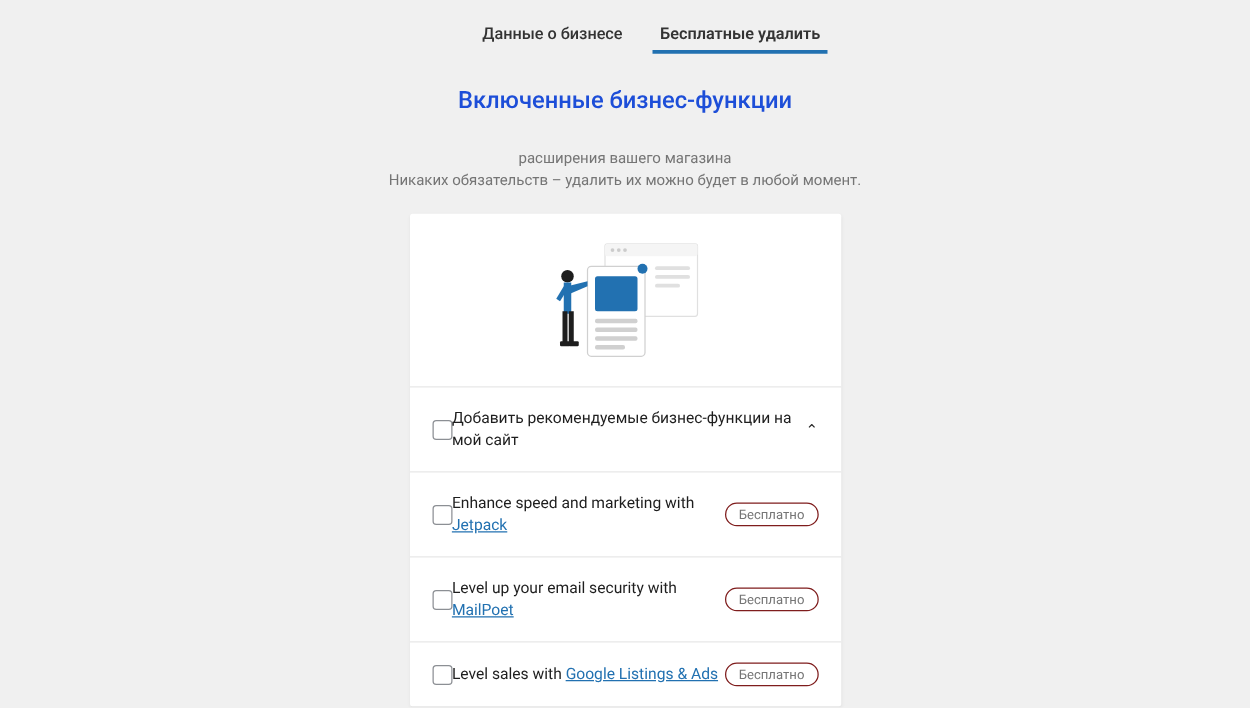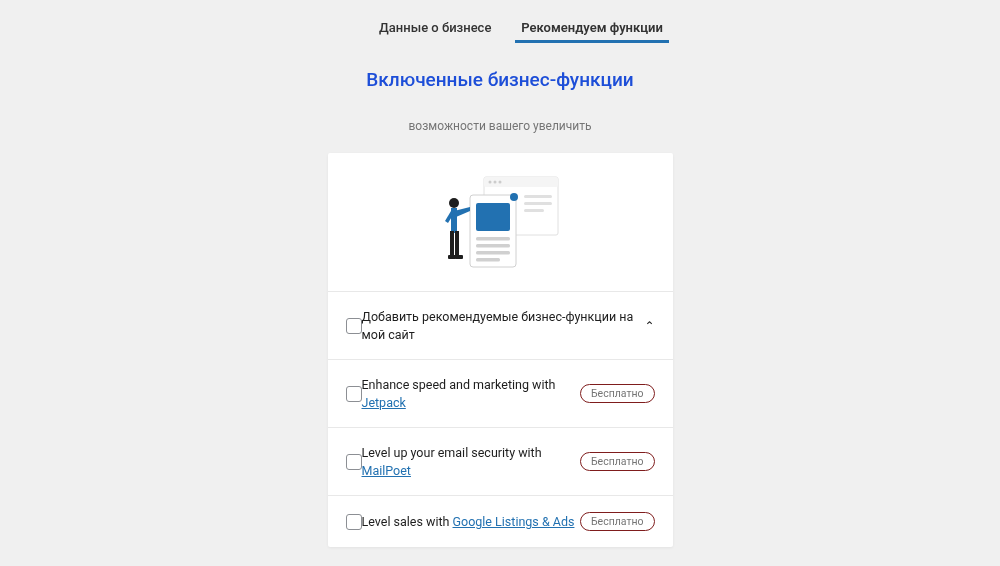--- a/index.html
+++ b/index.html
@@ -117,28 +117,29 @@
       white-space: nowrap;
       text-align: right;
     }
   </style>
 </head>
 <body>
 
 <div class="container">
   <div class="tabs">
     <div class="tab">Данные о бизнесе</div>
-    <div class="tab active">Рекомендуем функции</div>
+    <div class="tab active">Бесплатные удалить</div>
   </div>
 
   <div class="header">
     <div class="title">Включенные бизнес-функции</div>
     <div class="subtitle">
       <br>
-      <span>возможности вашего увеличить</span><br>
+      <span>расширения вашего магазина</span><br>
+      <span>Никаких обязательств – удалить их можно будет в любой момент.</span>
     </div>
   </div>
 
   <div class="card">
     <div class="illustration-wrap">
       <svg width="140" height="100" viewBox="0 0 140 100">
 
         <rect x="54" y="4" width="74" height="58" rx="2" fill="#fff" stroke="#e0e0e0" stroke-width="1"></rect>
         <rect x="54" y="4" width="74" height="10" rx="2" fill="#f5f5f5"></rect>
         <circle cx="60" cy="9" r="1.5" fill="#ccc"></circle>

